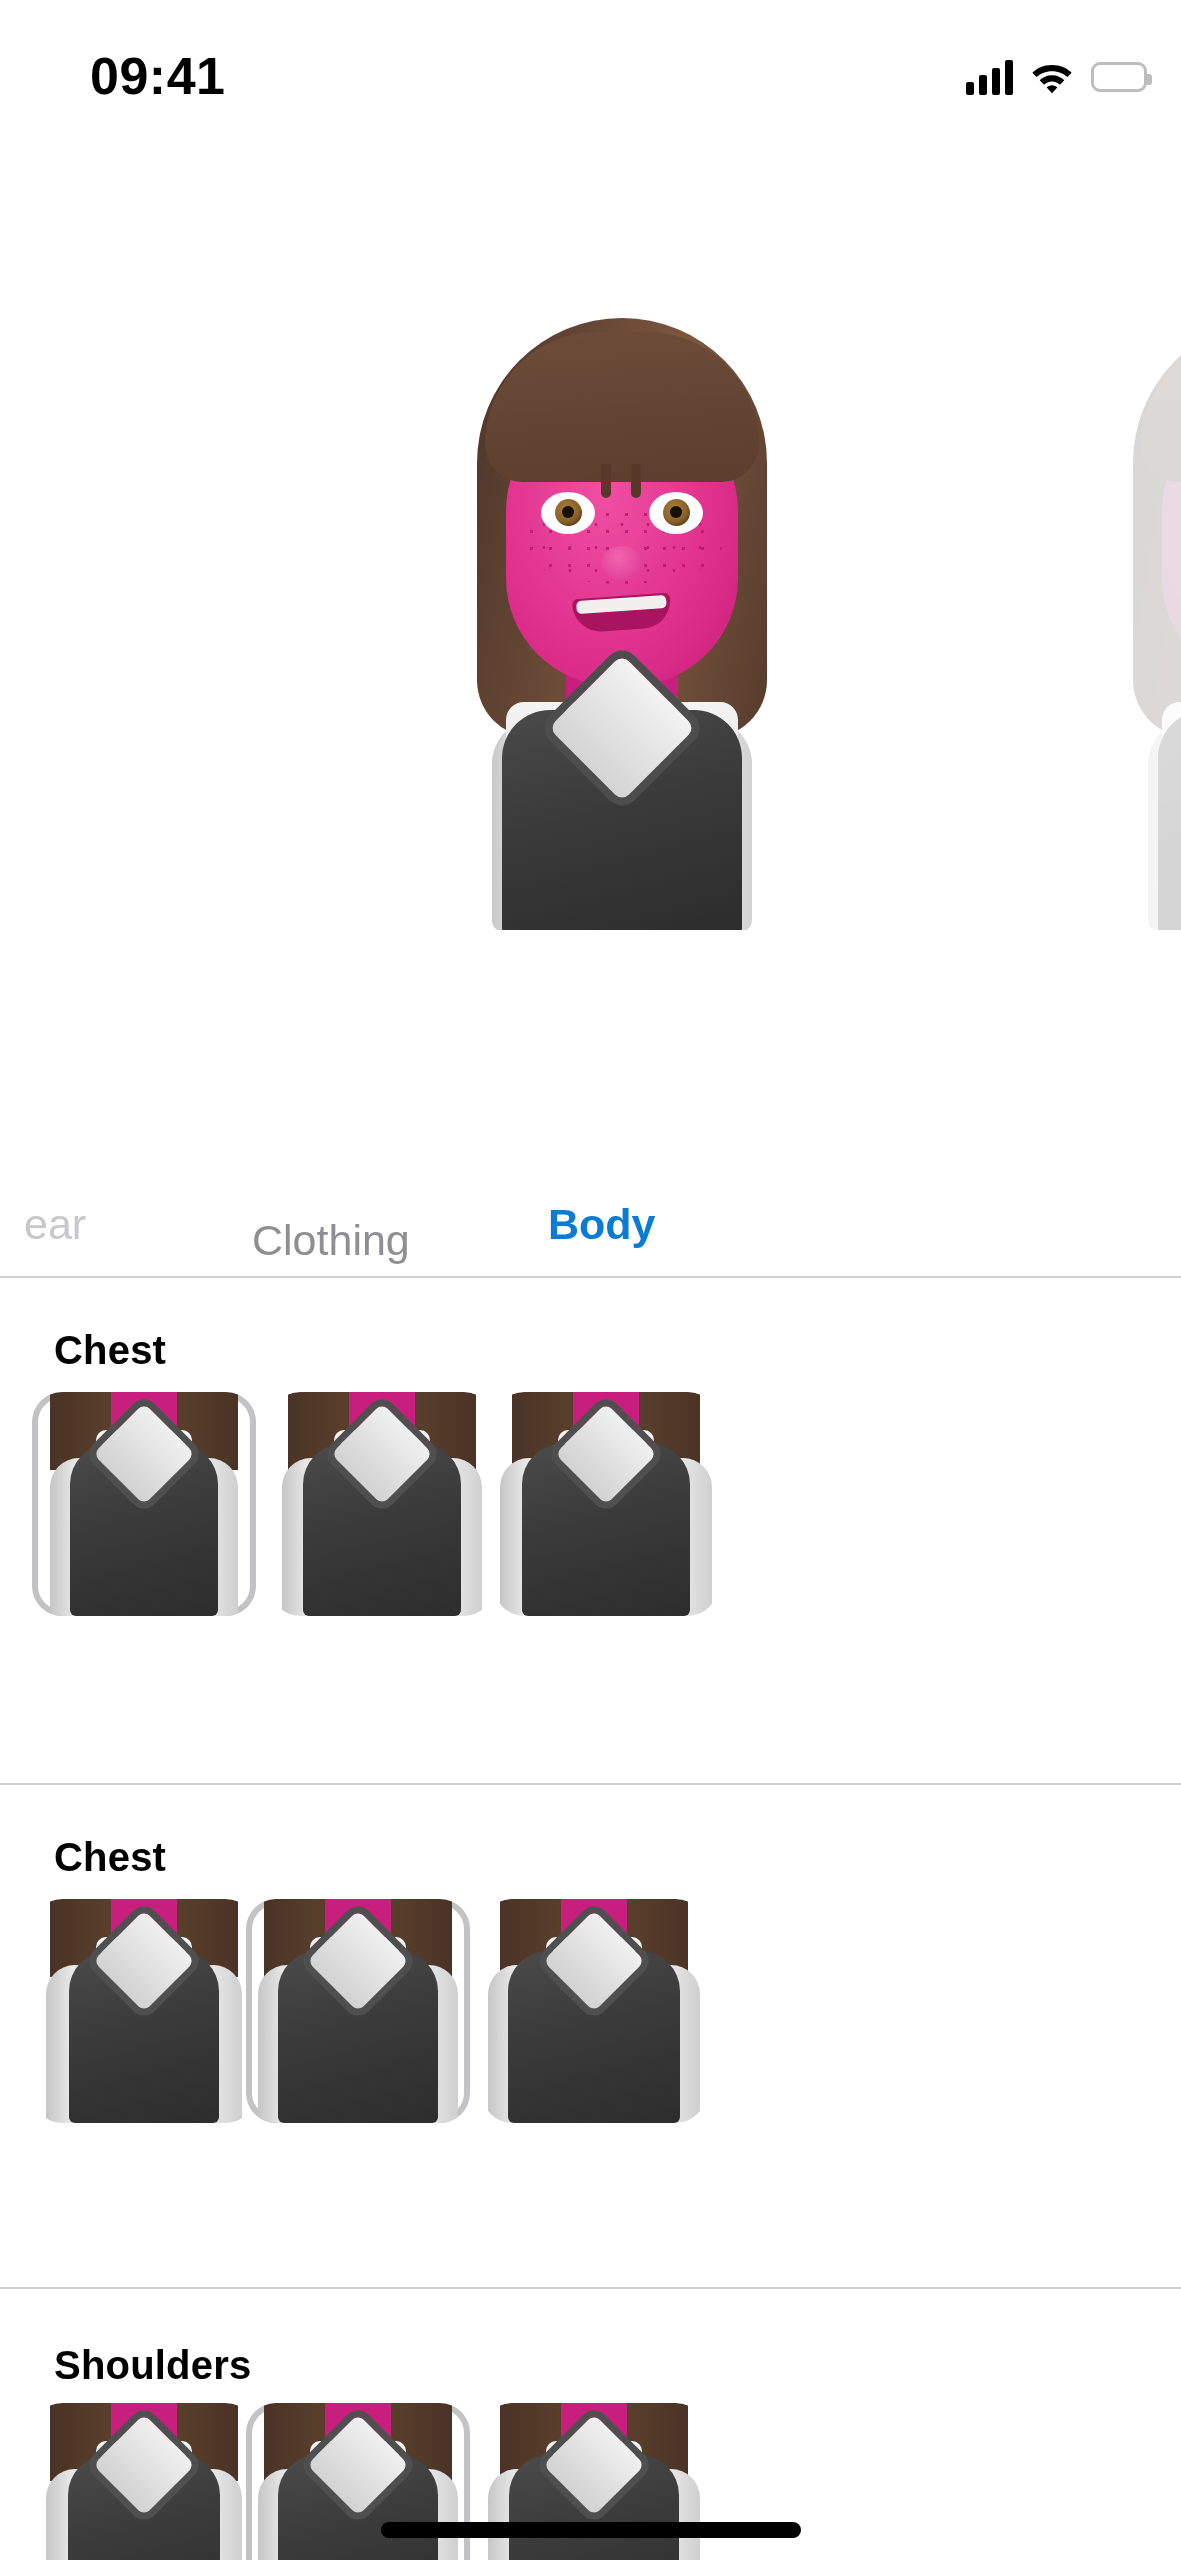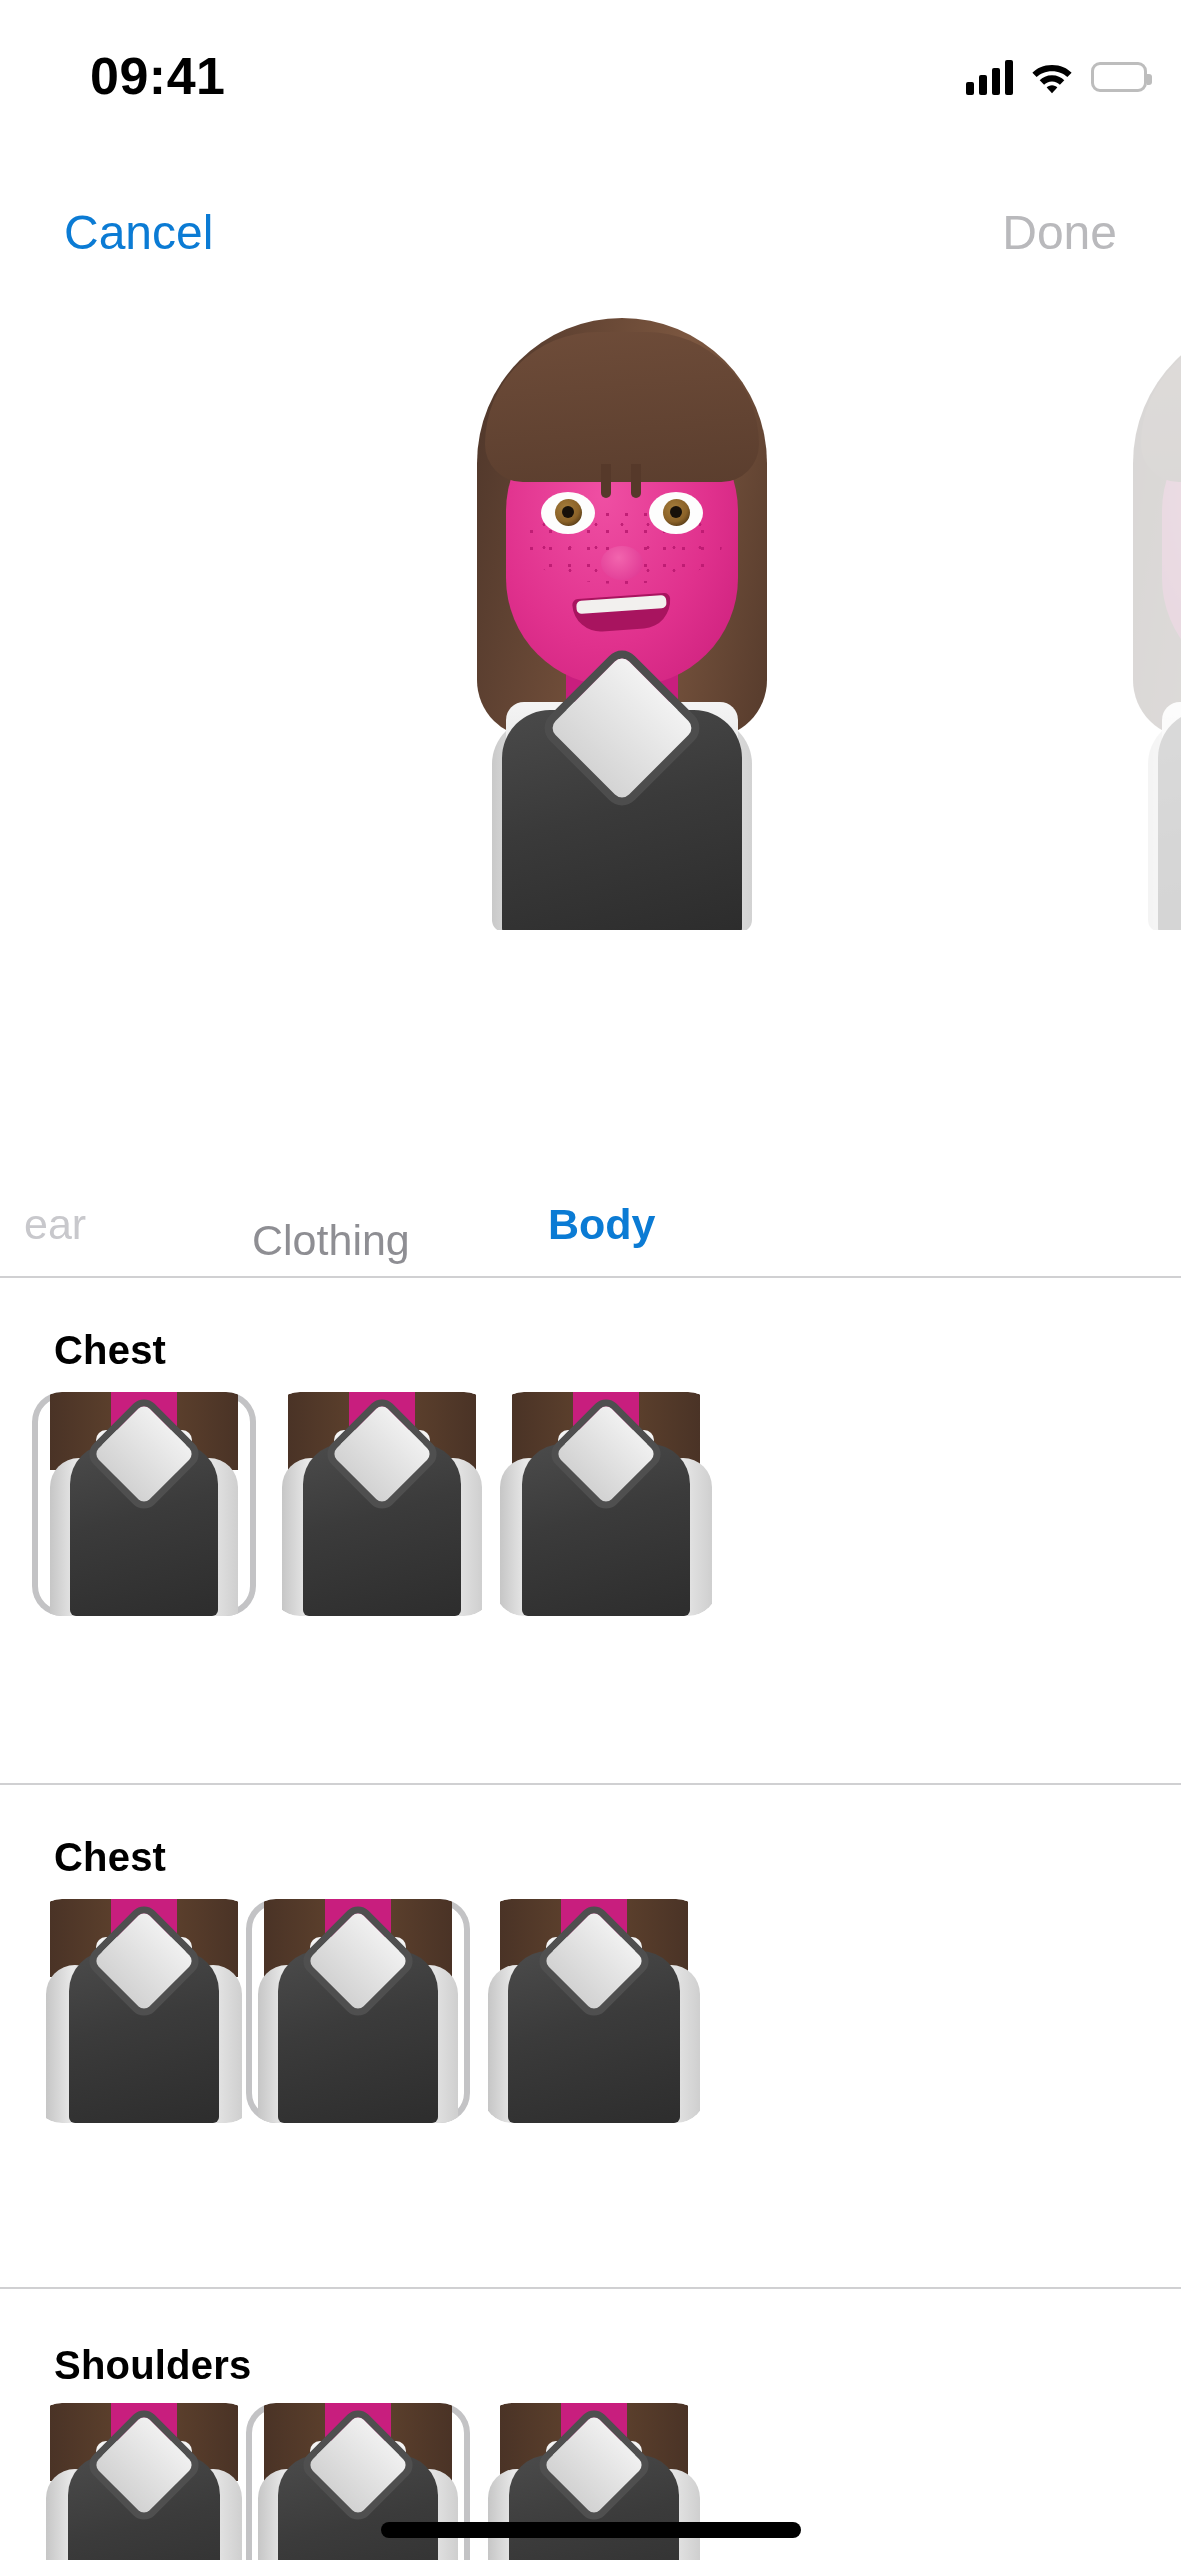--- a/index.html
+++ b/index.html
@@ -371,24 +371,20 @@
           <path d="M21 15.3c-5.1 0-9.5 2-12.3 5l4.4 4.5c1.9-2 4.7-3.3 7.9-3.3s6 1.3 7.9 3.3l4.4-4.5c-2.8-3-7.2-5-12.3-5z" fill="#000"></path>
           <path d="M21 25.3c-2.2 0-4.1.9-5.3 2.3L21 33.3l5.3-5.7c-1.2-1.4-3.1-2.3-5.3-2.3z" fill="#000"></path>
         </svg>
       </span>
       <span class="battery-icon">
         <span class="battery-fill"></span>
       </span>
     </div>
   </div>
 
-  <div class="nav-bar">
-    <button class="nav-btn nav-cancel">Cancel</button>
-    <button class="nav-btn nav-done">Done</button>
-  </div>
 
   <div class="preview-stage">
 
     <div class="memoji-card primary">
       <div class="memoji">
         <div class="m-hair-back"></div>
         <div class="m-neck"></div>
         <div class="m-face"></div>
         <div class="m-freckles"></div>
         <div class="m-eye left">

